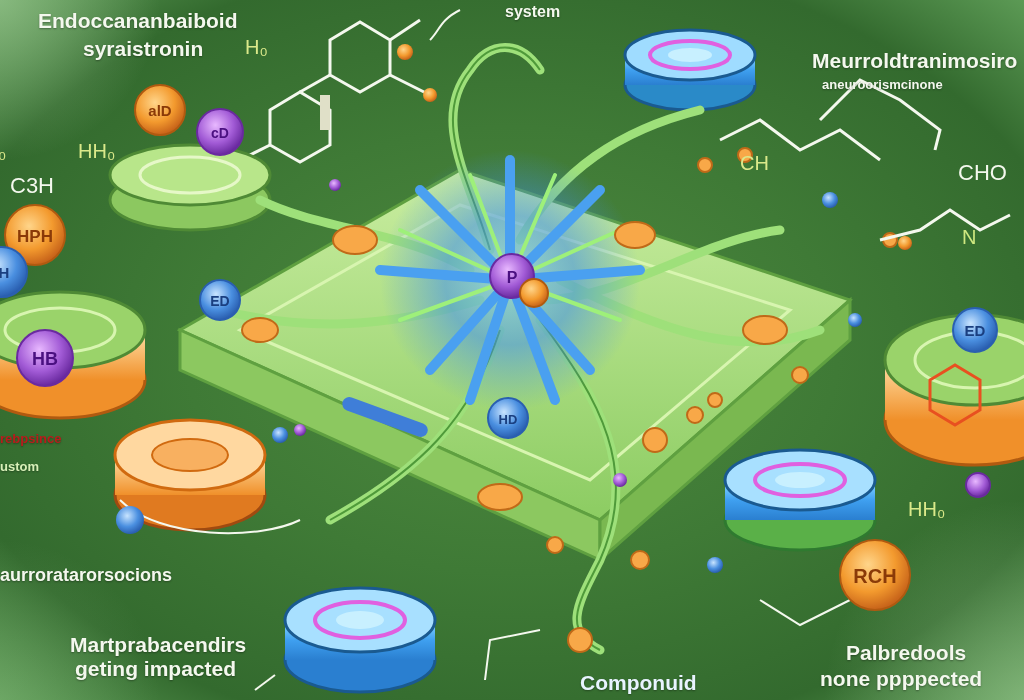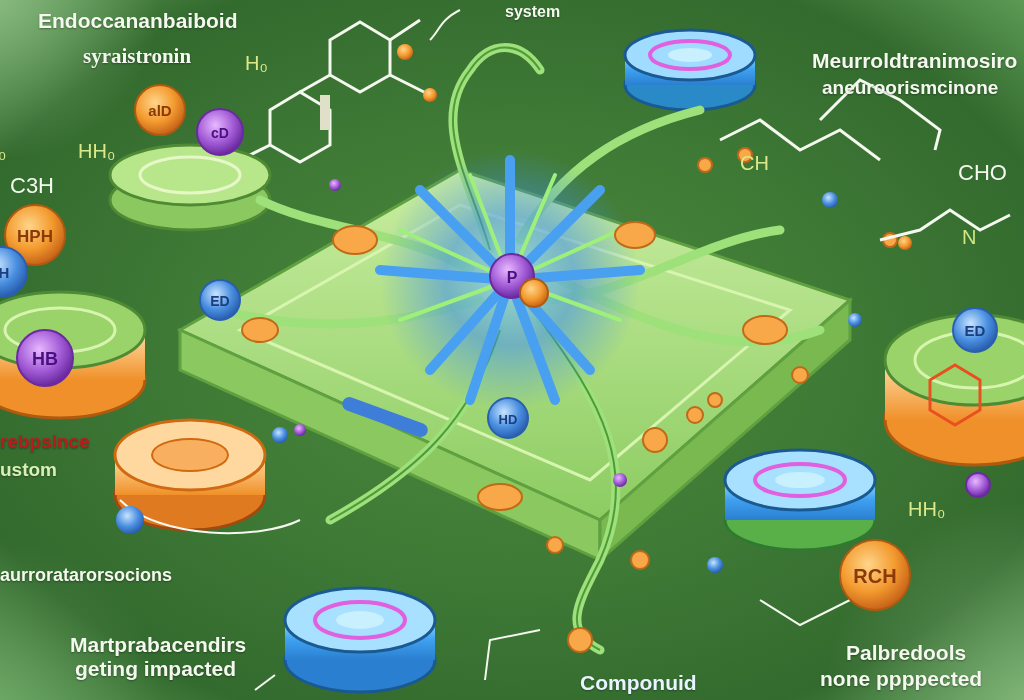--- a/index.html
+++ b/index.html
@@ -7,21 +7,21 @@
     background:radial-gradient(ellipse at 50% 50%, #4e8a3f 0%, #3f7a36 45%, #336a2e 80%, #5c9a55 100%);
     font-family:"Liberation Sans", sans-serif;}
   .bg-glow{position:absolute;inset:0;
     background:radial-gradient(circle at 0% 0%, rgba(170,210,160,.55) 0, rgba(170,210,160,0) 160px),
                radial-gradient(circle at 100% 100%, rgba(170,210,160,.45) 0, rgba(170,210,160,0) 200px),
                radial-gradient(circle at 0% 100%, rgba(140,190,130,.35) 0, rgba(140,190,130,0) 160px);}
   svg.scene{position:absolute;left:0;top:0;}
   .label{position:absolute;color:#f4f8ee;font-weight:bold;line-height:1.05;
     text-shadow:0 1px 2px rgba(0,0,0,.35);white-space:nowrap;}
   .l-lg{font-size:21px;}
-  .l-md{font-size:19px;}
+  .l-md{font-size:13px;}
   .chem{position:absolute;color:#dbe98a;font-size:20px;font-weight:normal;}
   .chem-w{position:absolute;color:#f4f8ee;font-size:22px;}
   .atom-txt{font-family:"Liberation Sans", sans-serif;font-weight:bold;}
 </style>
 </head>
 <body>
 
 <div class="bg-glow"></div>
 
 <svg class="scene" width="1024" height="700" viewBox="0 0 1024 700">
@@ -246,33 +246,33 @@
       <circle cx="905" cy="243" r="7" fill="url(#gOrange)"></circle>
     <circle cx="620" cy="480" r="7" fill="url(#gPurple)"></circle>
       <circle cx="715" cy="565" r="8" fill="url(#gBlue)"></circle>
     <circle cx="430" cy="95" r="7" fill="url(#gOrange)"></circle>
       <circle cx="405" cy="52" r="8" fill="url(#gOrange)"></circle>
     <circle cx="335" cy="185" r="6" fill="url(#gPurple)"></circle>
   </g>
 </svg>
 
 <div class="label l-lg" style="left:38px;top:10px;text-align:center;">Endoccananbaiboid</div>
-<div class="label l-lg" style="left:83px;top:45px;font-family:Liberation Serif, serif;">syraistronin</div>
+<div class="label l-lg" style="left:83px;top:38px;">syraistronin</div>
 <div class="label" style="left:505px;top:4px;font-size:16px;">system</div>
 <div class="label l-lg" style="left:812px;top:50px;">Meurroldtranimosiro</div>
 <div class="label l-md" style="left:822px;top:78px;">aneuroorismcinone</div>
 <div class="label l-md" style="left:0px;top:432px;color:#b91c1c;">rebpsince</div>
 <div class="label l-md" style="left:0px;top:460px;color:#d8f0b8;">ustom</div>
 <div class="label" style="left:0px;top:566px;font-size:18px;">aurroratarorsocions</div>
 <div class="label l-lg" style="left:58px;top:634px;margin-left:12px;">Martprabacendirs</div>
 <div class="label l-lg" style="left:75px;top:658px;">geting impacted</div>
 <div class="label l-lg" style="left:580px;top:672px;color:#e8f4ff;">Componuid</div>
 <div class="label l-lg" style="left:830px;top:642px;margin-left:16px;">Palbredools</div>
 <div class="label l-lg" style="left:820px;top:668px;">none ppppected</div>
 
 <div class="chem-w" style="left:10px;top:173px;">C3H</div>
 <div class="chem" style="left:78px;top:140px;">HH₀</div>
-<div class="chem" style="left:245px;top:52px;">H₀</div>
+<div class="chem" style="left:245px;top:36px;">H₀</div>
 <div class="chem" style="left:-2px;top:140px;">₀</div>
 <div class="chem" style="left:740px;top:152px;">CH</div>
 <div class="chem-w" style="left:958px;top:160px;">CHO</div>
 <div class="chem" style="left:962px;top:226px;color:#cfe880;">N</div>
 <div class="chem" style="left:908px;top:498px;">HH₀</div>
 
 </body></html>

